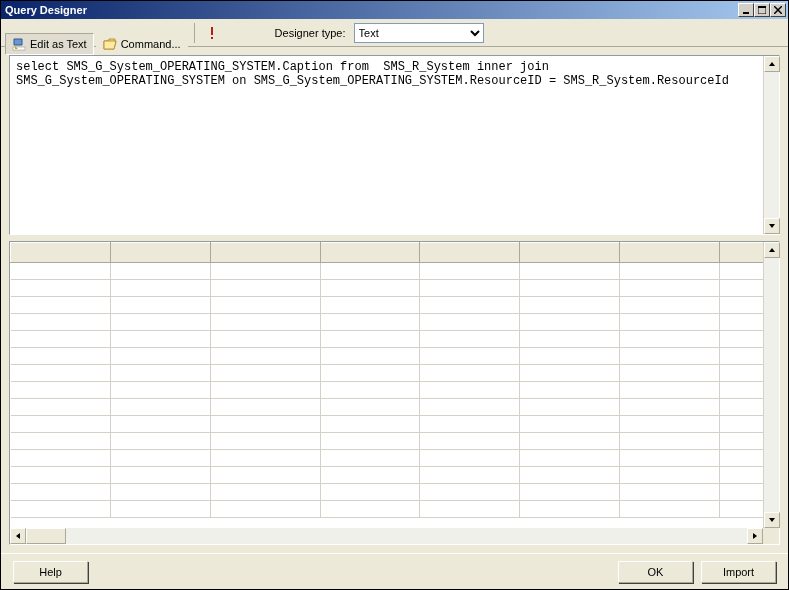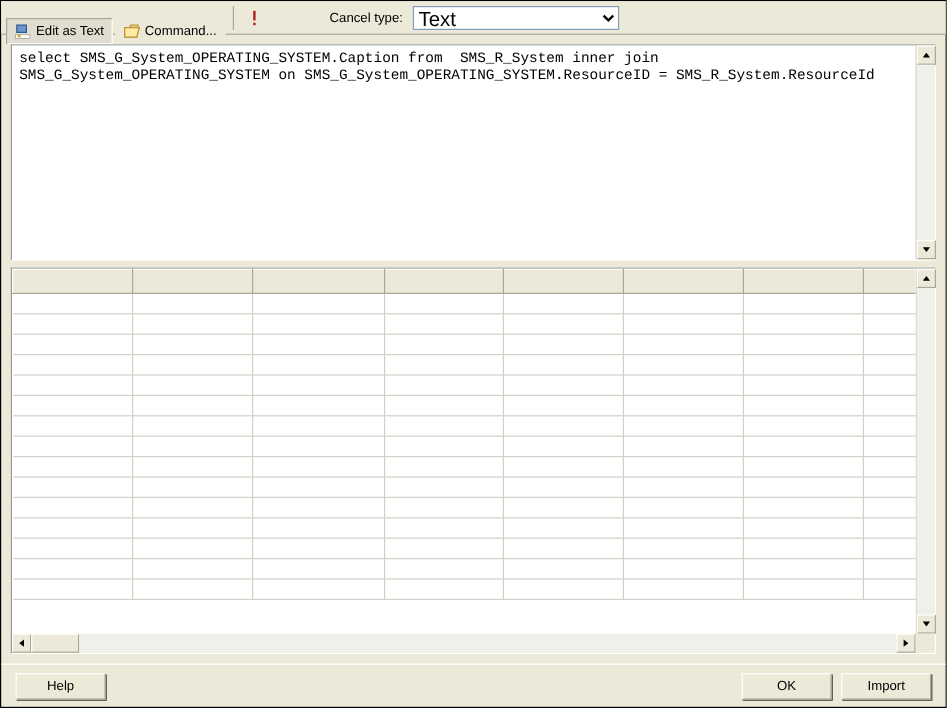--- a/index.html
+++ b/index.html
@@ -84,23 +84,23 @@
     width: 22px;
     height: 22px;
     display: flex;
     align-items: center;
     justify-content: center;
     cursor: pointer;
     border: 1px solid transparent;
   }
   .cmd-label { margin-left: 50px; margin-right: 6px; }
   .cmd-select {
-    width: 172px;
+    width: 130px;
     height: 20px;
-    font-size: 17px;
+    font-size: 11px;
     font-family: Tahoma, Arial, sans-serif;
     background: #fff;
     border: 1px solid #7f9db9;
   }
   .content-area {
     flex: 1;
     display: flex;
     flex-direction: column;
     padding: 8px;
     gap: 6px;
@@ -229,20 +229,42 @@
   }
   .spacer { flex: 1; }
 
   svg { display: block; }
 </style>
 </head>
 <body>
 
 <div class="window">
 
+  <div class="titlebar">
+    <span class="title">Query Designer</span>
+    <div class="win-controls">
+      <div class="win-btn">
+        <svg width="8" height="8">
+            <rect x="1" y="6" width="6" height="2" fill="#000"></rect>
+          </svg>
+      </div>
+      <div class="win-btn">
+        <svg width="8" height="8">
+            <rect x="0" y="0" width="8" height="8" fill="none" stroke="#000" stroke-width="1"></rect>
+            <rect x="0" y="0" width="8" height="2" fill="#000"></rect>
+          </svg>
+      </div>
+      <div class="win-btn">
+        <svg width="8" height="8">
+            <line x1="0" y1="0" x2="8" y2="8" stroke="#000" stroke-width="1.5"></line>
+            <line x1="8" y1="0" x2="0" y2="8" stroke="#000" stroke-width="1.5"></line>
+          </svg>
+      </div>
+    </div>
+  </div>
 
   <div class="toolbar">
     <div class="tb-button active">
       <svg width="14" height="14">
         <rect x="1" y="10" width="12" height="3" fill="#fff" stroke="#888" stroke-width="0.5"></rect>
         <path d="M2 2 L10 2 L10 8 L2 8 Z" fill="#6e96c8" stroke="#2a5a9a"></path>
         <path d="M3 9 L6 12 L3 12 Z" fill="#d4a000"></path>
       </svg>
       <span>Edit as Text</span>
     </div>
@@ -253,21 +275,21 @@
       </svg>
       <span>Command...</span>
     </div>
     <div class="tb-sep"></div>
     <div class="tb-iconbtn">
       <svg width="12" height="14">
         <rect x="5" y="1" width="2" height="8" fill="#b02020"></rect>
         <rect x="5" y="11" width="2" height="2" fill="#b02020"></rect>
       </svg>
     </div>
-    <span class="cmd-label">Cancel type:</span>
+    <span class="cmd-label">Designer type:</span>
     <select class="cmd-select">
       <option>Text</option>
     </select>
   </div>
 
   <div class="content-area">
 
     <div class="query-pane-wrap">
       <textarea class="query-pane" spellcheck="false" style="">select SMS_G_System_OPERATING_SYSTEM.Caption from  SMS_R_System inner join SMS_G_System_OPERATING_SYSTEM on SMS_G_System_OPERATING_SYSTEM.ResourceID = SMS_R_System.ResourceId</textarea>
       <div class="vscroll">

